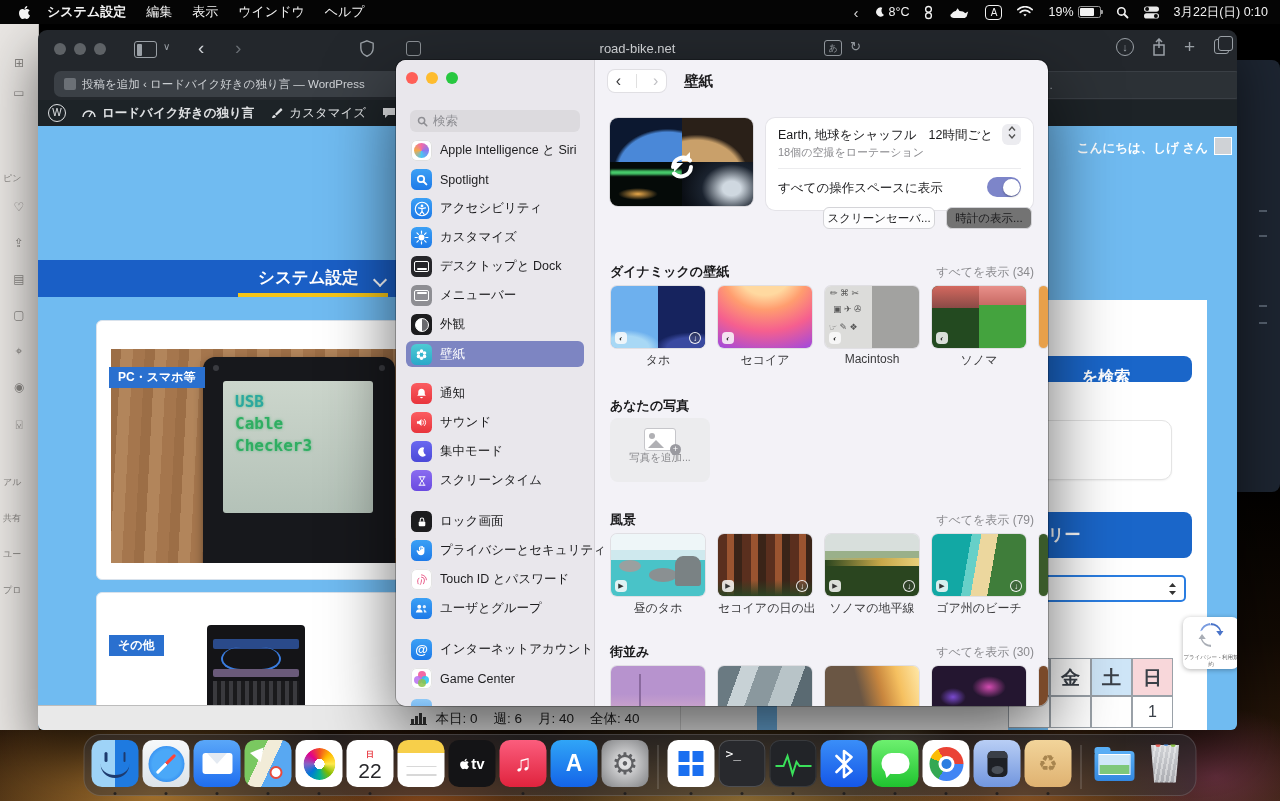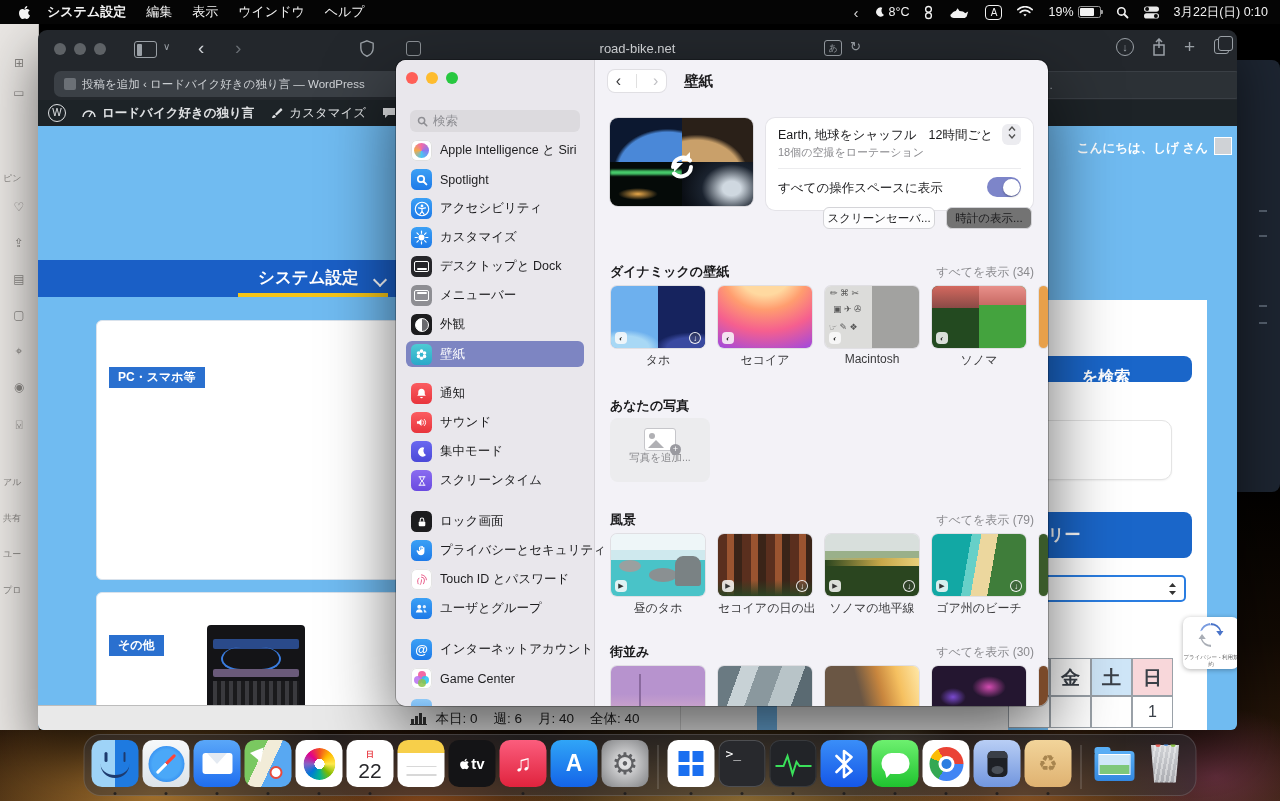--- a/index.html
+++ b/index.html
@@ -207,20 +207,33 @@
     <div class="abs" style="left:1145px;top:491px;width:56px;height:52px;background:#fff;border-radius:7px;box-shadow:0 1px 5px rgba(0,0,0,.3);text-align:center">
       <svg style="margin-top:5px" width="26" height="26" viewBox="0 0 24 24">
         <path d="M12 3a9 9 0 018.2 5.3h-3.4l3.5 4.6 3.2-4.6h-2A11 11 0 0012 1z" fill="#4a74c9"></path>
         <path d="M12 21a9 9 0 01-8.2-5.3h3.4L3.7 11 .5 15.7h2A11 11 0 0012 23z" fill="#a8adb5"></path>
         <path d="M4 7.5A9 9 0 0112 3l-1-2A11 11 0 002 8.5z" fill="#7a9ce0"></path>
       </svg>
       <div style="font-size:5.5px;color:#666;margin-top:2px">プライバシー - 利用規約</div>
     </div>
 
     <div class="abs" style="left:58px;top:194px;width:560px;height:258px;background:#fff;border:1px solid #d9e2ec;border-radius:6px">
+      <div class="abs" style="left:14px;top:28px;right:14px;height:214px;overflow:hidden;
+           background:repeating-linear-gradient(93deg,#9c6e46 0 10px,#b2855b 10px 22px,#a5764d 22px 34px)">
+        <div class="abs" style="left:92px;top:8px;width:192px;height:240px;background:#17181c;border-radius:12px;box-shadow:0 4px 10px rgba(0,0,0,.4)">
+          <div class="abs" style="left:20px;top:24px;width:150px;height:132px;background:linear-gradient(#ccd6cc,#b4c2b8);border-radius:3px;
+               font-family:'DejaVu Sans Mono','Liberation Mono',monospace;font-weight:bold;font-size:16px;color:#2fae62;line-height:22px;padding:10px 0 0 12px;box-sizing:border-box;text-shadow:0 0 3px rgba(47,174,98,.7)">
+            <div style="color:#2ba8a0">USB</div>
+            <div>Cable</div>
+            <div>Checker3</div>
+          </div>
+          <div class="abs" style="left:10px;top:8px;width:6px;height:6px;background:#3a3b40;border-radius:50%"></div>
+          <div class="abs" style="right:10px;top:8px;width:6px;height:6px;background:#3a3b40;border-radius:50%"></div>
+        </div>
+      </div>
       <div class="tag abs" style="left:12px;top:46px">PC・スマホ等</div>
     </div>
 
     <div class="abs" style="left:58px;top:466px;width:560px;height:136px;background:#fff;border:1px solid #d9e2ec;border-radius:6px">
       <div class="abs" style="left:14px;top:28px;right:14px;height:100px;overflow:hidden;
            background:repeating-linear-gradient(92deg,#b4926f 0 14px,#c3a381 14px 30px,#b8977а 30px 44px),#bc9b78">
         <div class="abs" style="left:290px;top:12px;width:150px;height:16px;background:#d9d9d6;border-radius:3px;transform:rotate(-2deg)"></div>
         <div class="abs" style="left:96px;top:4px;width:98px;height:96px;background:#141417;border-radius:4px">
           <div class="abs" style="left:6px;top:14px;right:6px;height:10px;background:#2a4a8a;border-radius:2px"></div>
           <div class="abs" style="left:14px;top:22px;width:56px;height:22px;border:2px solid #3a7de0;border-radius:40%/60%;border-top:none"></div>

